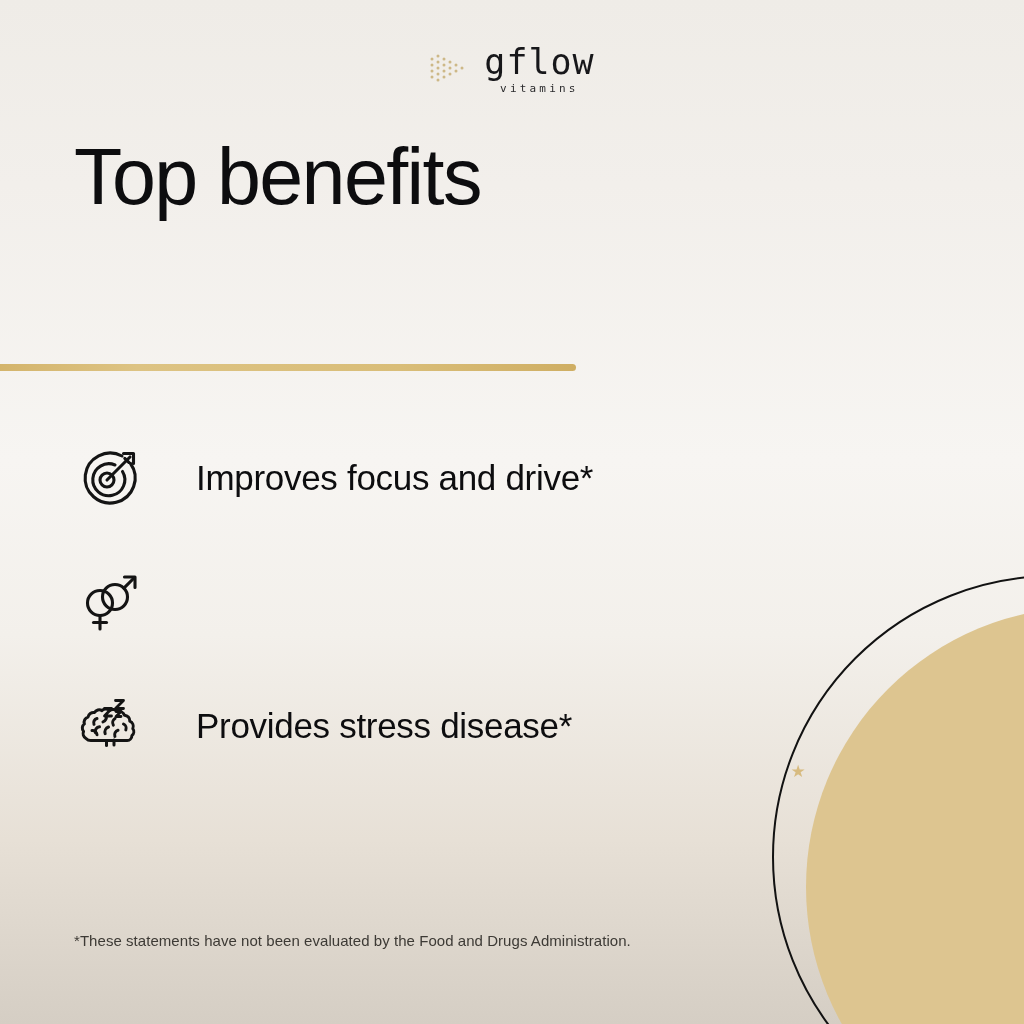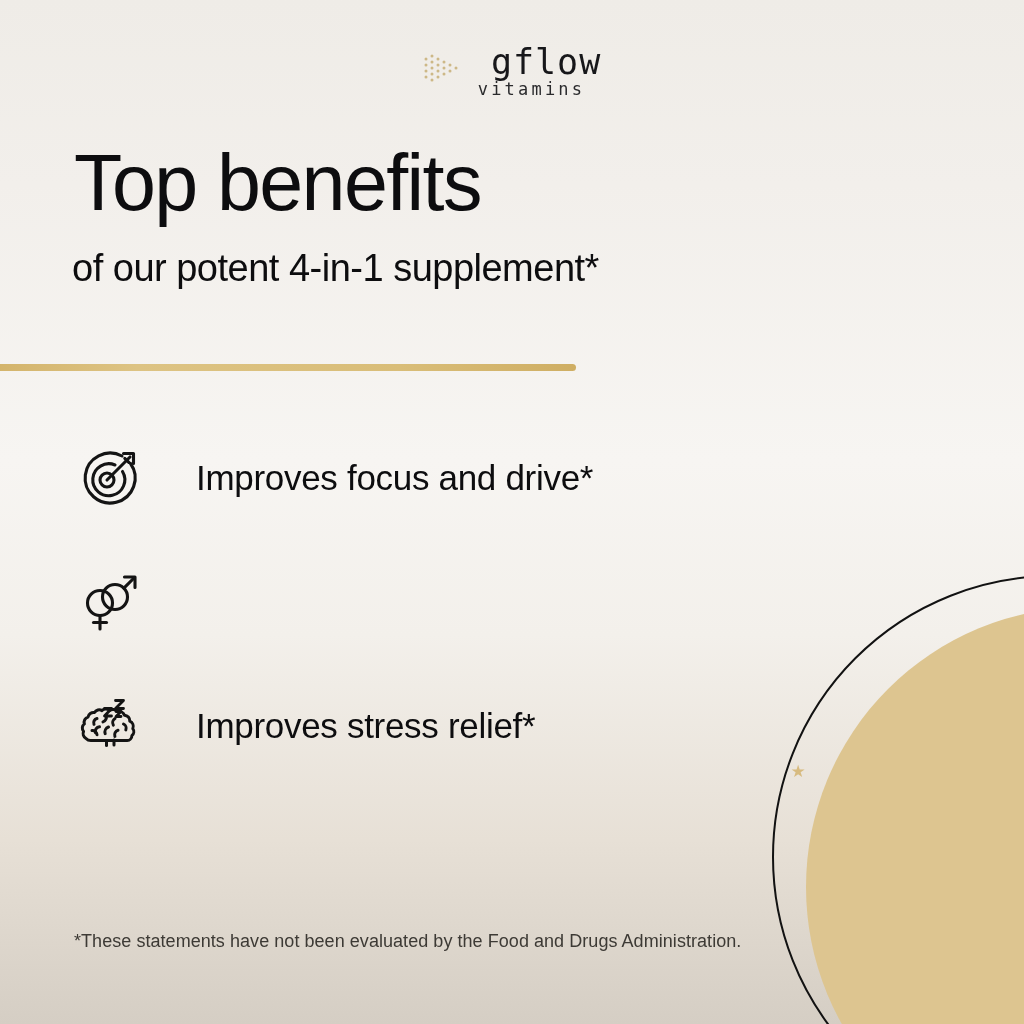--- a/index.html
+++ b/index.html
@@ -34,27 +34,27 @@
   }
   .logo-mark{width:42px;height:34px;flex:none;margin-top:6px;}
   .logo-text{display:flex;flex-direction:column;align-items:flex-end;}
   .logo-word{
     font-family:"DejaVu Sans Mono","Liberation Mono",monospace;
     font-size:35px;line-height:34px;color:#17171a;font-weight:400;
     letter-spacing:1px;
   }
   .logo-sub{
     font-family:"DejaVu Sans Mono","Liberation Mono",monospace;
-    font-size:17px;line-height:14px;color:#2a2a2c;
+    font-size:11px;line-height:14px;color:#2a2a2c;
     letter-spacing:3.2px;margin-top:3px;margin-right:16px;
   }
 
   
   .headline{
-    position:absolute;left:74px;top:137px;
+    position:absolute;left:74px;top:131px;
     font-size:79px;line-height:92px;color:#0d0d0f;
     font-weight:400;letter-spacing:-1.6px;white-space:nowrap;
   }
   .subhead{
     position:absolute;left:72px;top:242px;
     font-size:38px;line-height:52px;color:#0d0d0f;
     font-weight:400;letter-spacing:-0.5px;white-space:nowrap;
   }
 
   
@@ -73,21 +73,21 @@
     width:86px;flex:none;display:flex;align-items:center;justify-content:center;
   }
   .benefit-label{
     margin-left:44px;font-size:35px;line-height:44px;color:#0d0d0f;
     font-weight:400;letter-spacing:-0.3px;white-space:nowrap;
   }
 
   
   .disclaimer{
     position:absolute;left:74px;top:931px;width:700px;
-    font-size:18px;line-height:20.5px;color:#3d3a35;letter-spacing:0.05px;
+    font-size:15px;line-height:20.5px;color:#3d3a35;letter-spacing:0.05px;
   }
   .disclaimer div{white-space:nowrap;}
 </style>
 </head>
 <body>
 
 <div id="stage">
 
   <div class="deco-circle-fill"></div>
   <div class="deco-circle-outline"></div>
@@ -119,21 +119,20 @@
         </g>
       </svg>
     </span>
     <span class="logo-text">
       <span class="logo-word">gflow</span>
       <span class="logo-sub">vitamins</span>
     </span>
   </div>
 
   <div class="headline">Top benefits</div>
-  <div class="subhead">of our potent 4-in-1 supplement*</div>
 
   <div class="rule"></div>
 
   <div class="benefits">
 
     <div class="benefit-row">
       <span class="benefit-icon">
         <svg viewBox="0 0 64 64" width="64" height="64" fill="none" stroke="#141414" stroke-width="3.1" stroke-linecap="round" stroke-linejoin="round" aria-hidden="true">
           <path d="M53.5 17.5A25 25 0 1 1 45 10"></path>
           <path d="M45.5 25.5A16 16 0 1 1 38 19"></path>
@@ -173,21 +172,21 @@
           <path d="M46.5 30c2.2 1 3.2 3.6 2.3 5.9"></path>
           <path d="M29.5 46.5 L29.5 51.5"></path>
           <path d="M37 46 L37 51"></path>
           <g stroke-width="2.8">
             <path d="M27.5 14.5 L34.5 14.5 L27.5 22 L34.5 22"></path>
             <path d="M38.5 6.5 L46.5 6.5 L38.5 14.5 L46.5 14.5"></path>
             <path d="M39 17.5 L44 17.5 L39 22.5 L44 22.5"></path>
           </g>
         </svg>
       </span>
-      <span class="benefit-label">Improves stress relief*</span>
+      <span class="benefit-label">Provides stress disease*</span>
     </div>
 
 
   </div>
 
   <div class="disclaimer">
     <div>*These statements have not been evaluated by the Food and Drugs Administration.</div>
   </div>
 
 </div>

